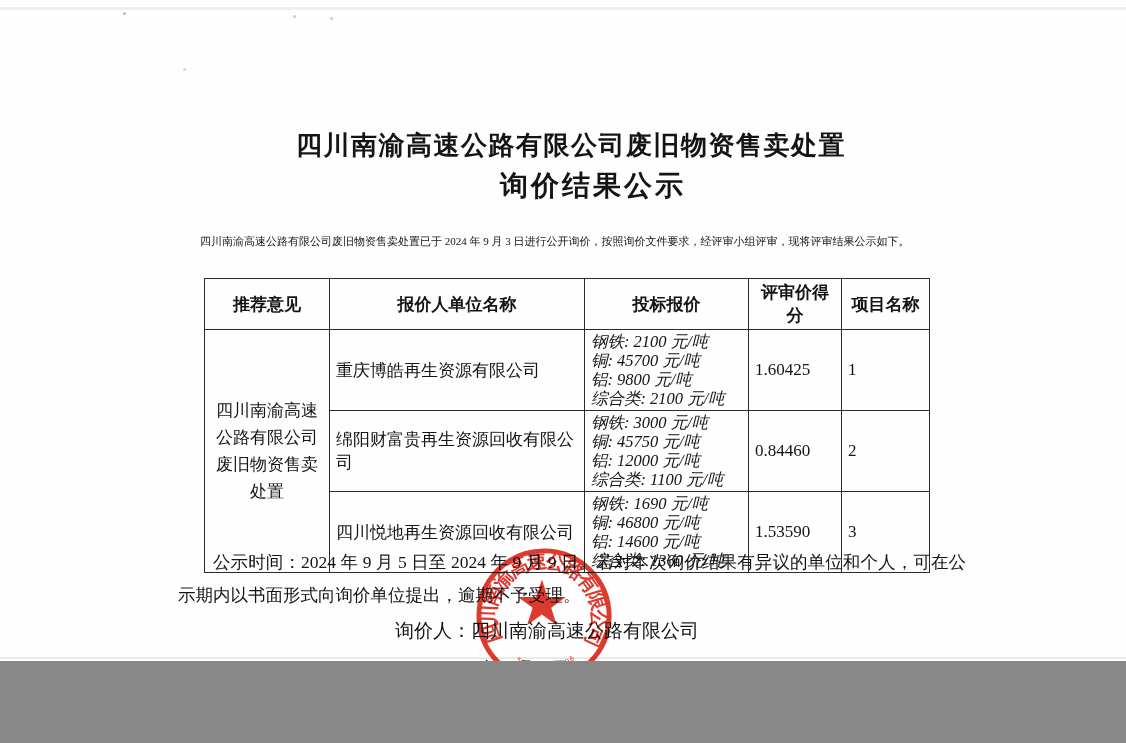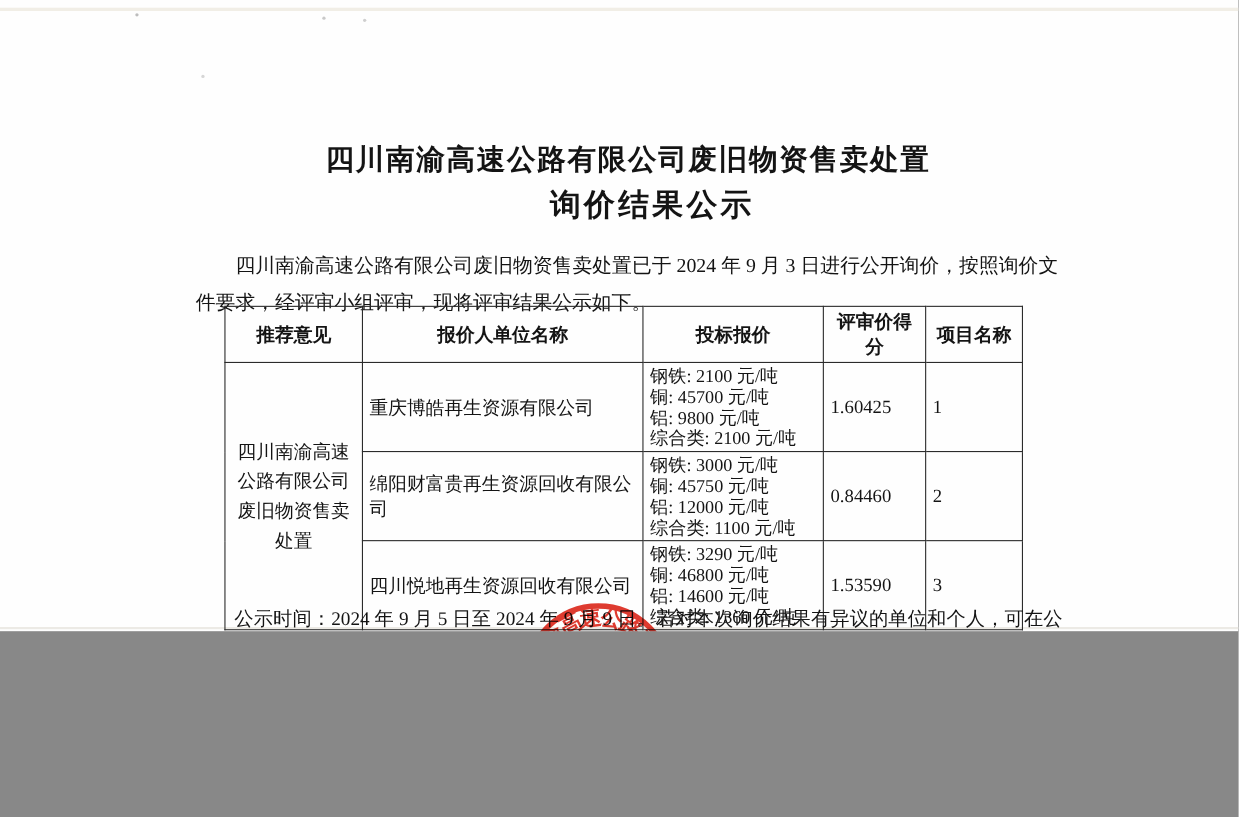--- a/index.html
+++ b/index.html
@@ -1,60 +1,60 @@
 <!DOCTYPE html>
 <html><head>
 <meta charset="utf-8">
 <style>
   html,body{margin:0;padding:0;background:#888;}
   .page{
     position:relative;
-    width:1126px;height:574px;
+    width:1126px;height:661px;
     background:#fefefe;
     margin:0 auto;
     overflow:hidden;
     font-family:"Liberation Serif","DejaVu Serif",serif;
     color:#141414;
   }
   .artifact-top{position:absolute;left:0;top:7px;width:100%;height:3px;background:#f1eee6;}
   .artifact-bottom{position:absolute;left:0;bottom:2px;width:100%;height:2px;background:#eceae5;}
   .speck{position:absolute;left:123px;top:12px;width:3px;height:3px;background:#bdbdbd;border-radius:50%;
          box-shadow:170px 3px 0 #c9c9c9, 207px 5px 0 #cfcfcf, 60px 56px 0 #d6d6d6;}
   .title1{
     position:absolute;top:128px;left:0;right:0;text-align:center;
     font-size:26px;font-weight:bold;letter-spacing:1.5px;transform:translateX(8px);
   }
   .title2{
     position:absolute;top:167px;left:0;right:0;text-align:center;
     font-size:28px;font-weight:bold;letter-spacing:3px;transform:translateX(30px);
   }
   .intro{
     position:absolute;top:224px;left:178px;width:784px;
-    font-size:18px;line-height:34px;text-indent:2em;text-align:justify;margin:0;
+    font-size:11px;line-height:34px;text-indent:2em;text-align:justify;margin:0;
   }
   table.results{
     position:absolute;top:278px;left:204px;
     border-collapse:collapse;table-layout:fixed;width:725px;
   }
   table.results td{
     border:1.6px solid #2b2b2b;
     font-size:17px;
     padding:2px 6px;
     vertical-align:middle;
     overflow:hidden;
   }
   tr.hdr{height:36px;}
   tr.hdr td{text-align:center;font-weight:bold;}
   tr.row-0{height:80px;}
   tr.row-1{height:76px;}
   tr.row-2{height:72px;}
   td.proj{text-align:center;line-height:27px;padding:0 10px;}
   td.bidder{padding-left:9px;}
   td.bids{padding:3px 4px 3px 6px;}
-  td.bids div{font-size:16.5px;line-height:19px;white-space:nowrap;}
+  td.bids div{font-size:16.5px;line-height:19px;white-space:nowrap;font-style:italic;}
   td.score,td.rec{text-align:left;font-size:16.5px;}
   .notice{
     position:absolute;top:546px;left:178px;width:788px;
     font-size:17.5px;line-height:33px;text-indent:2em;text-align:justify;margin:0;
   }
   .inquirer{position:absolute;top:618px;left:395px;font-size:19px;}
   .docdate{position:absolute;top:656px;left:442px;font-size:17.5px;}
   .seal{
     position:absolute;left:474px;top:546px;width:140px;height:140px;
     mix-blend-mode:multiply;opacity:.92;
@@ -108,21 +108,21 @@
           <div>铜: 45750 元/吨</div>
           <div>铝: 12000 元/吨</div>
           <div>综合类: 1100 元/吨</div>
         </td>
         <td class="score">0.84460</td>
         <td class="rec">2</td>
       </tr>
       <tr class="row-2">
         <td class="bidder">四川悦地再生资源回收有限公司</td>
         <td class="bids">
-          <div>钢铁: 3290 元/吨</div>
+          <div>钢铁: 1690 元/吨</div>
           <div>铜: 46800 元/吨</div>
           <div>铝: 14600 元/吨</div>
           <div>综合类: 1360 元/吨</div>
         </td>
         <td class="score">1.53590</td>
         <td class="rec">3</td>
       </tr>
     </tbody>
   </table>
 

